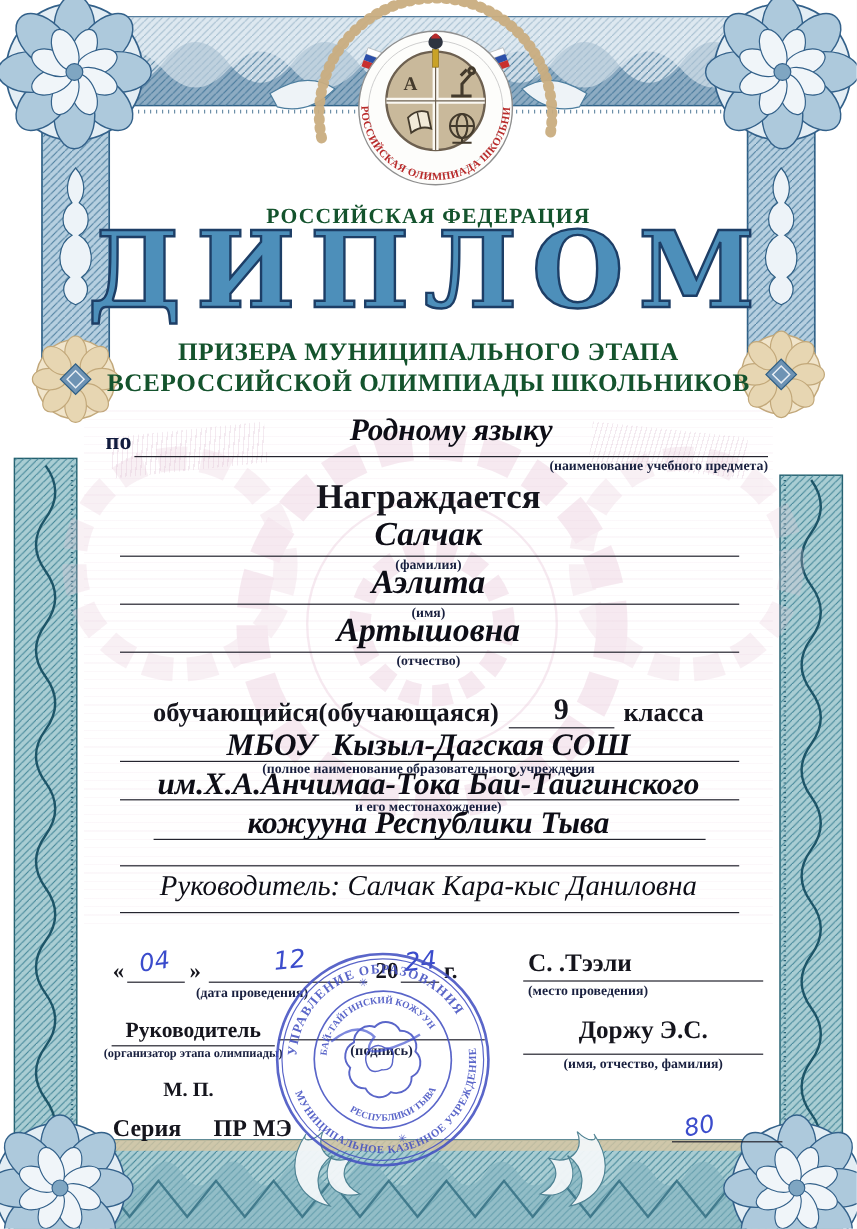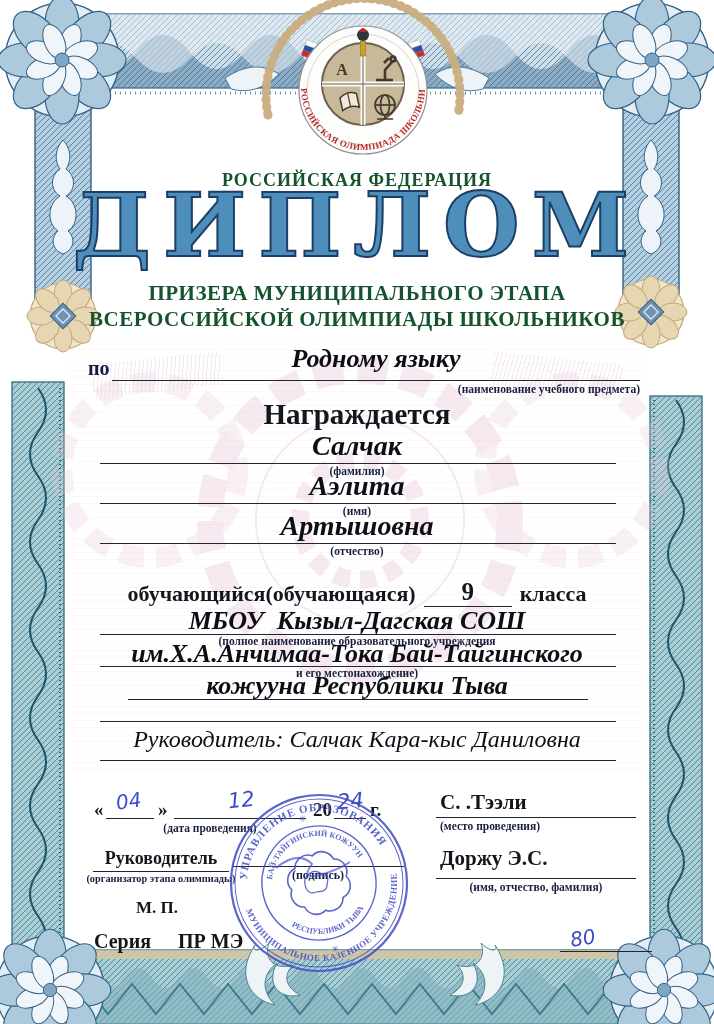--- a/index.html
+++ b/index.html
@@ -245,21 +245,21 @@
   <div class="abs cap" style="left:440px;top:821px;width:200px;text-align:left">(место проведения)</div>
 
   <div class="abs lbl" style="left:95px;top:848px;width:132px;text-align:center;font-size:18px">Руководитель</div>
   <div class="abs uline" style="left:93px;top:871px;width:136px"></div>
   <div class="abs cap" style="left:80px;top:874px;width:162px;text-align:center;font-size:10.3px">(организатор этапа олимпиады)</div>
   <div class="abs lbl" style="left:136px;top:898px;font-size:17px">М. П.</div>
 
   <div class="abs uline" style="left:232px;top:866px;width:172px"></div>
   <div class="abs cap" style="left:232px;top:869px;width:172px;text-align:center;font-size:12px">(подпись)</div>
 
-  <div class="abs lbl" style="left:440px;top:846px;width:192px;text-align:left;font-size:21px">Доржу Э.С.</div>
+  <div class="abs lbl" style="left:440px;top:846px;width:192px;text-align:center;font-size:21px">Доржу Э.С.</div>
   <div class="abs uline" style="left:436px;top:878px;width:200px"></div>
   <div class="abs cap" style="left:436px;top:882px;width:200px;text-align:center">(имя, отчество, фамилия)</div>
 
   <span class="abs lbl" style="left:94px;top:930px;font-size:20px">Серия</span>
   <span class="abs lbl" style="left:178px;top:930px;font-size:20px">ПР МЭ</span>
   <span class="abs hand" style="left:570px;top:926px;font-size:20px;transform:rotate(-10deg)">80</span>
   <div class="abs uline" style="left:560px;top:951px;width:92px"></div>
 
   <svg class="abs" style="left:224px;top:788px;opacity:.88" width="190" height="190" viewBox="0 0 190 190">
     <defs>

